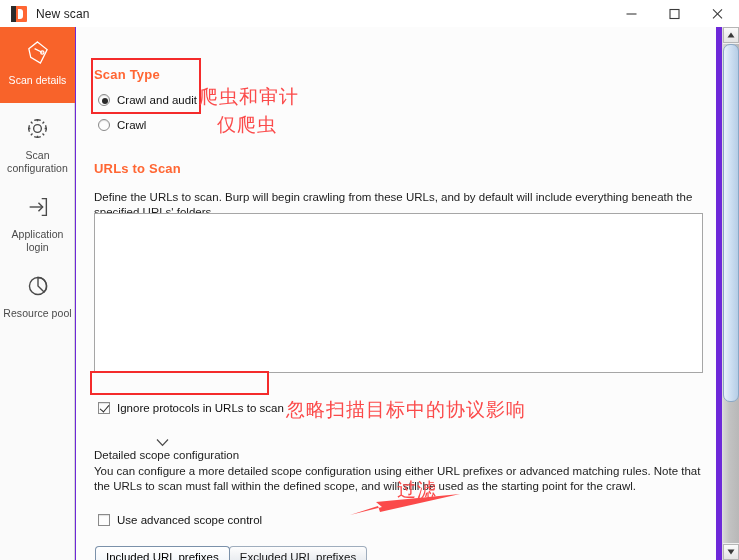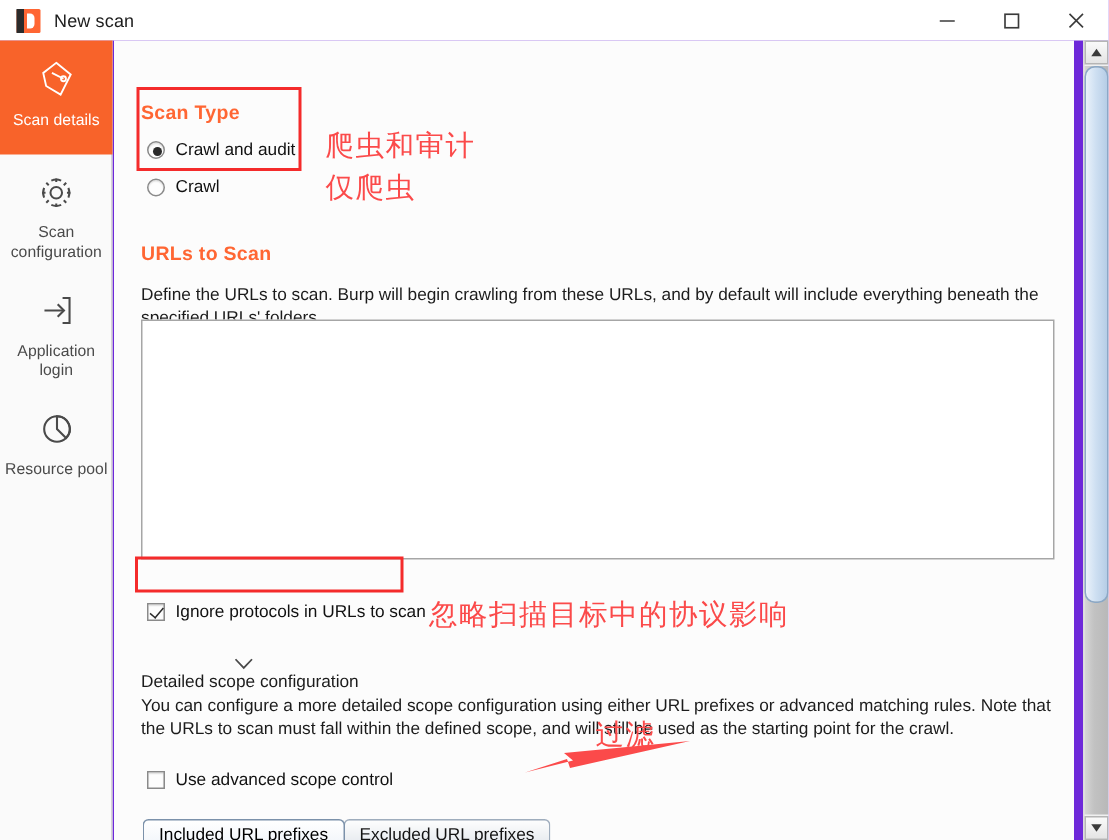--- a/index.html
+++ b/index.html
@@ -338,21 +338,21 @@
         <span class="radio-label">Crawl and audit</span>
       </div>
       <div class="radio-row">
         <span class="radio"></span>
         <span class="radio-label">Crawl</span>
       </div>
     </div>
 
     <div class="redbox" style="left:15px;top:31px;width:110px;height:56px;"></div>
 
-    <div class="cn-note" style="left:141px;top:57px;">爬虫和审计</div>
+    <div class="cn-note" style="left:123px;top:57px;">爬虫和审计</div>
     <div class="cn-note" style="left:141px;top:85px;">仅爬虫</div>
 
     <div class="section-head" style="position:absolute;left:18px;top:134px;">URLs to Scan</div>
 
     <div class="body-text" style="position:absolute;left:18px;top:163px;width:608px;">Define the URLs to scan. Burp will begin crawling from these URLs, and by default will include everything beneath the specified URLs' folders.</div>
 
     <div class="url-box">
       <div style="padding:4px 5px;font-size:11.5px;color:#111;white-space:pre-wrap;"></div>
     </div>
 

